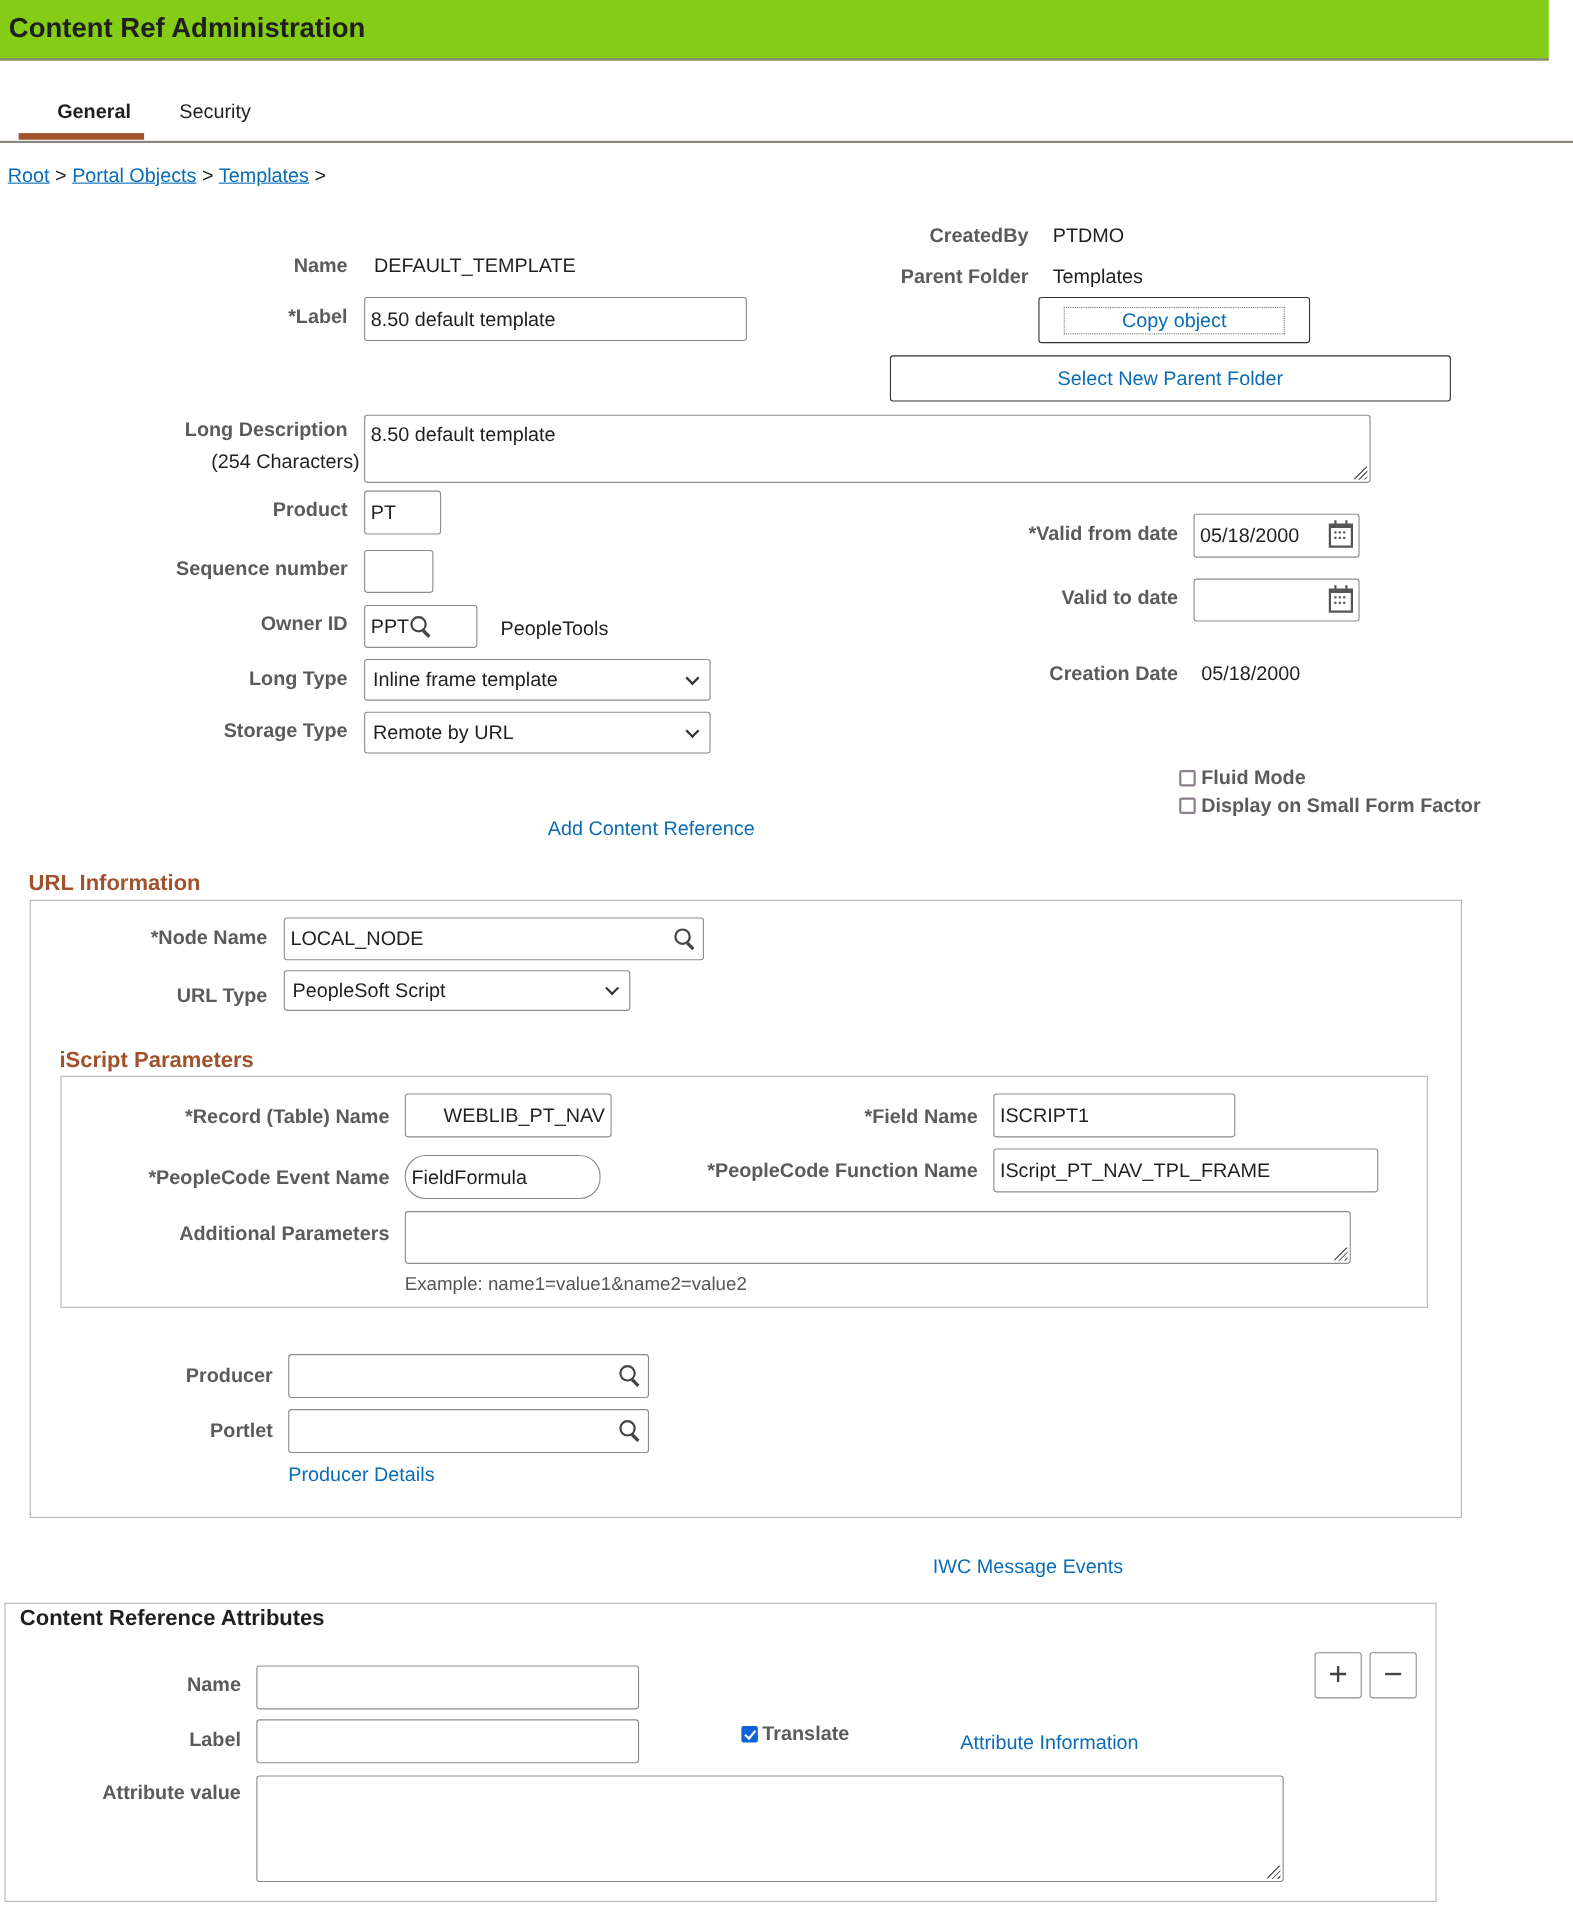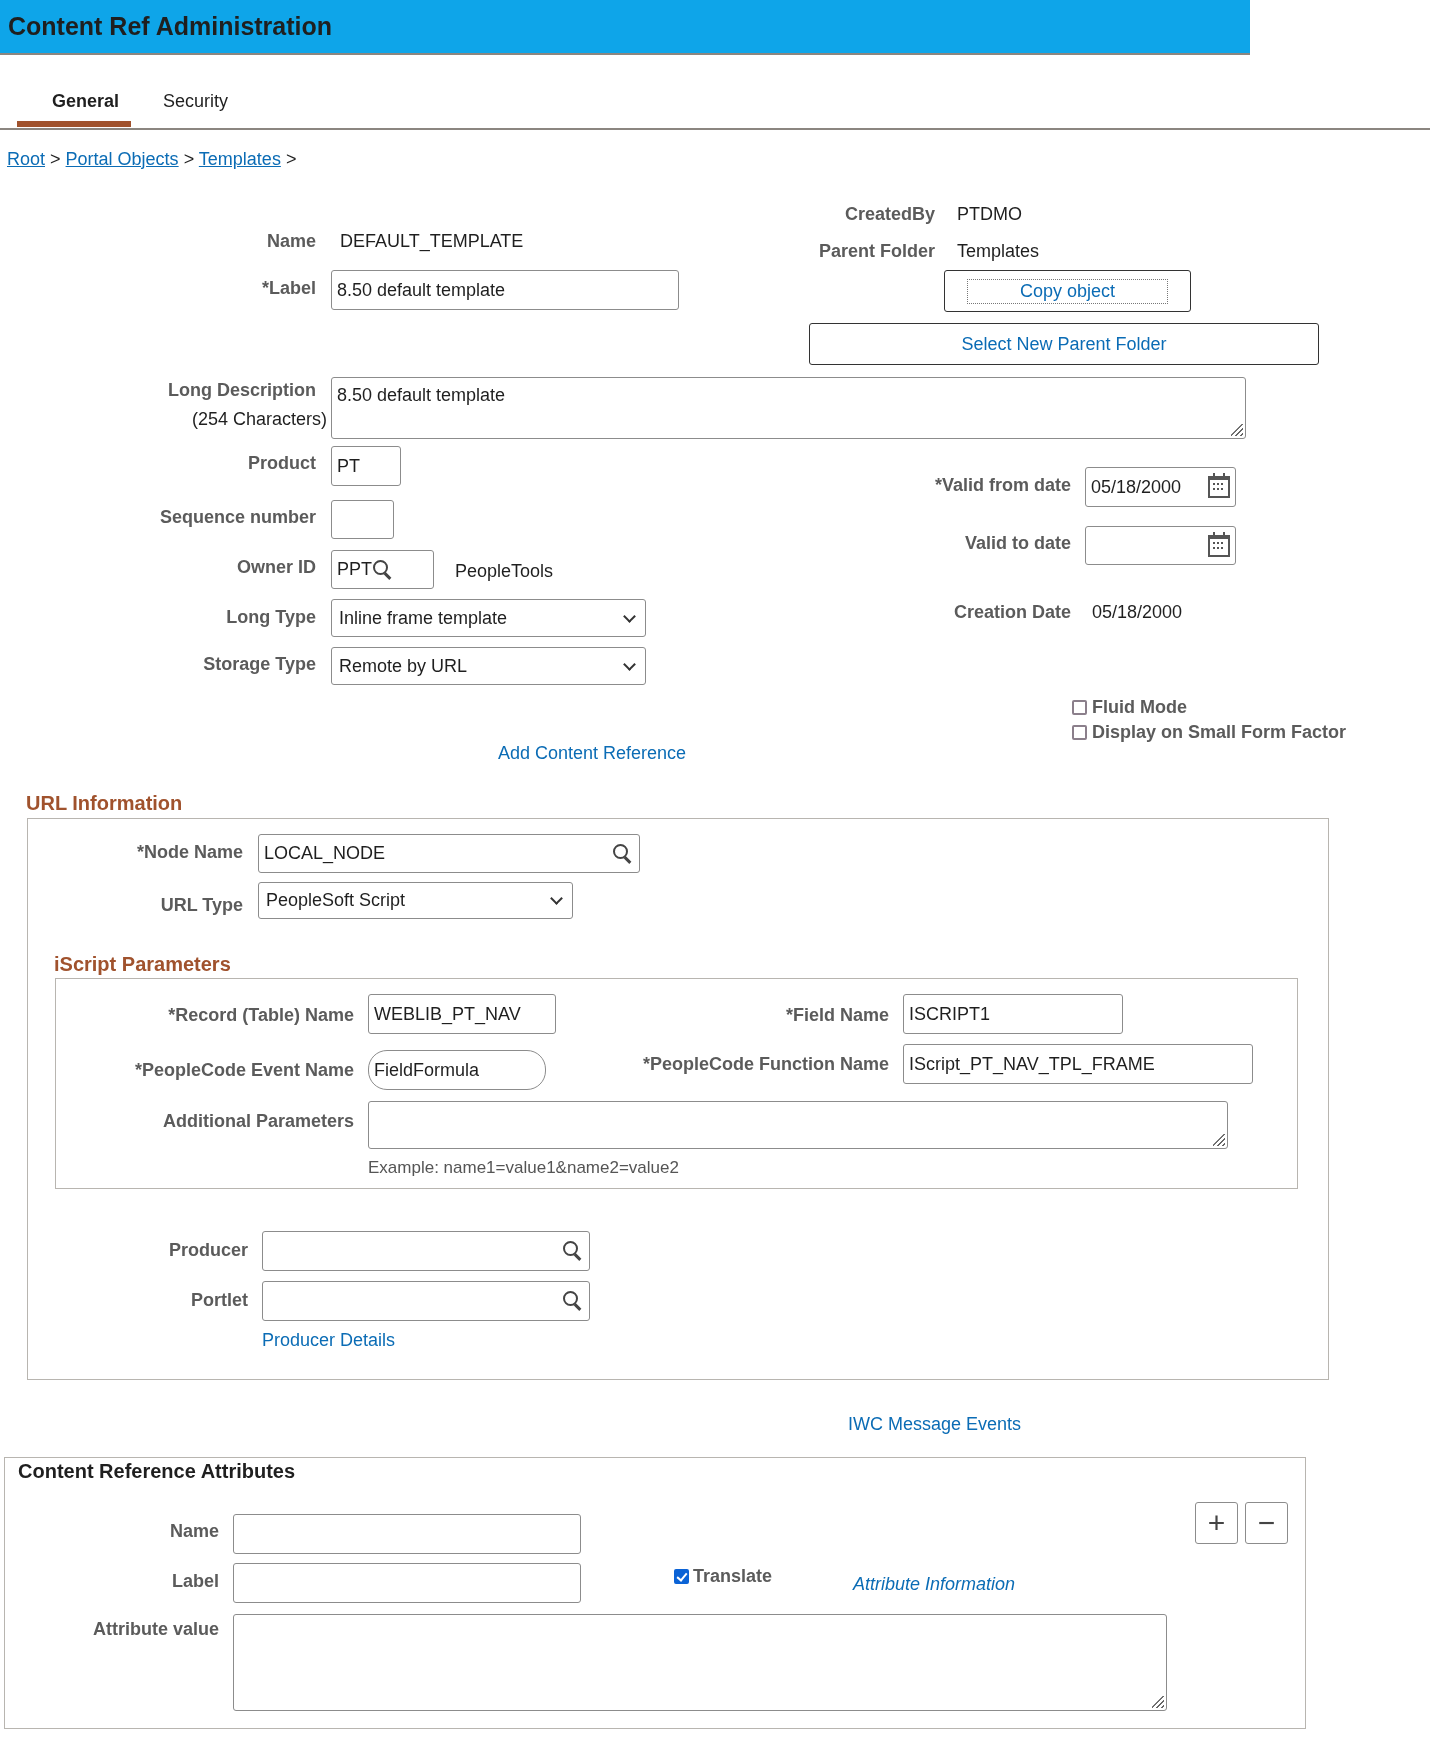--- a/index.html
+++ b/index.html
@@ -1,18 +1,18 @@
 <!DOCTYPE html>
 <html><head>
 <meta charset="utf-8">
 <style>
   html,body{margin:0;padding:0;background:#fff;}
   body{width:1430px;height:1739px;position:relative;overflow:hidden;font-family:"Liberation Sans",sans-serif;color:#1f1f1f;font-size:18px;}
   .abs{position:absolute;}
-  .hdr{left:0;top:0;width:1250px;height:53px;background:#0ea5e9;border-bottom:2px solid #8b8680;}
+  .hdr{left:0;top:0;width:1408px;height:53px;background:#84cc16;border-bottom:2px solid #8b8680;}
   .hdr h1{margin:0;position:absolute;left:8px;top:12px;font-size:25px;font-weight:bold;color:#1f1f1f;}
   .tabs{left:0;top:55px;width:1430px;height:73px;border-bottom:2px solid #8b8680;}
   .tab{position:absolute;top:36px;font-size:18px;cursor:pointer;}
   .tab.active{font-weight:bold;}
   .tab-underline{position:absolute;left:17px;top:66px;width:114px;height:6px;background:#a0522d;}
   a,.link{color:#0b6cb5;text-decoration:none;cursor:pointer;}
   .bc a{text-decoration:underline;}
   .lbl{font-weight:bold;color:#5b5b5b;text-align:right;font-size:18px;}
   .val{font-size:18px;color:#1f1f1f;}
   .inp{border:1px solid #8c8c8c;border-radius:3px;background:#fff;box-sizing:border-box;font-size:18px;padding:0 5px;display:flex;align-items:center;}
@@ -145,21 +145,21 @@
 <div class="abs lbl" style="left:100px;top:895px;width:143px;">URL Type</div>
 <div class="abs sel" style="left:258px;top:882px;width:315px;height:37px;">
   <span>PeopleSoft Script</span>
     <span class="chev"></span>
 </div>
 
 <div class="abs sect" style="left:54px;top:953px;">iScript Parameters</div>
 <div class="abs box" style="left:55px;top:978px;width:1243px;height:211px;"></div>
 
 <div class="abs lbl" style="left:100px;top:1005px;width:254px;">*Record (Table) Name</div>
-<div class="abs inp" style="left:368px;top:994px;width:188px;height:40px;">
+<div class="abs inp" style="left:368px;top:994px;width:188px;height:40px;justify-content:flex-end;">
     <span>WEBLIB_PT_NAV</span>
   </div>
 <div class="abs lbl" style="left:700px;top:1005px;width:189px;">*Field Name</div>
 <div class="abs inp" style="left:903px;top:994px;width:220px;height:40px;">
     <span>ISCRIPT1</span>
   </div>
 
 <div class="abs lbl" style="left:80px;top:1060px;width:274px;">*PeopleCode Event Name</div>
 <div class="abs inp" style="left:368px;top:1050px;width:178px;height:40px;border-radius:19px;">
     <span>FieldFormula</span>
@@ -199,21 +199,21 @@
   </div>
 <div class="abs lbl" style="left:100px;top:1571px;width:119px;">Label</div>
 <div class="abs inp" style="left:233px;top:1563px;width:348px;height:40px;">
     <span></span>
   </div>
 
 <div class="abs" style="left:674px;top:1566px;display:flex;align-items:center;gap:4px;">
   <span class="cb checked"></span>
   <span class="lbl">Translate</span>
 </div>
-<a class="abs link" style="left:853px;top:1574px;font-style:italic;">Attribute Information</a>
+<a class="abs link" style="left:873px;top:1574px;">Attribute Information</a>
 
 <div class="abs lbl" style="left:60px;top:1619px;width:159px;">Attribute value</div>
 <div class="abs ta" style="left:233px;top:1614px;width:934px;height:97px;">
   <span></span>
   <div class="grip"></div>
 </div>
 
 <div class="abs iconbtn" style="left:1195px;top:1502px;width:43px;height:42px;">
   <span>+</span>
 </div>

